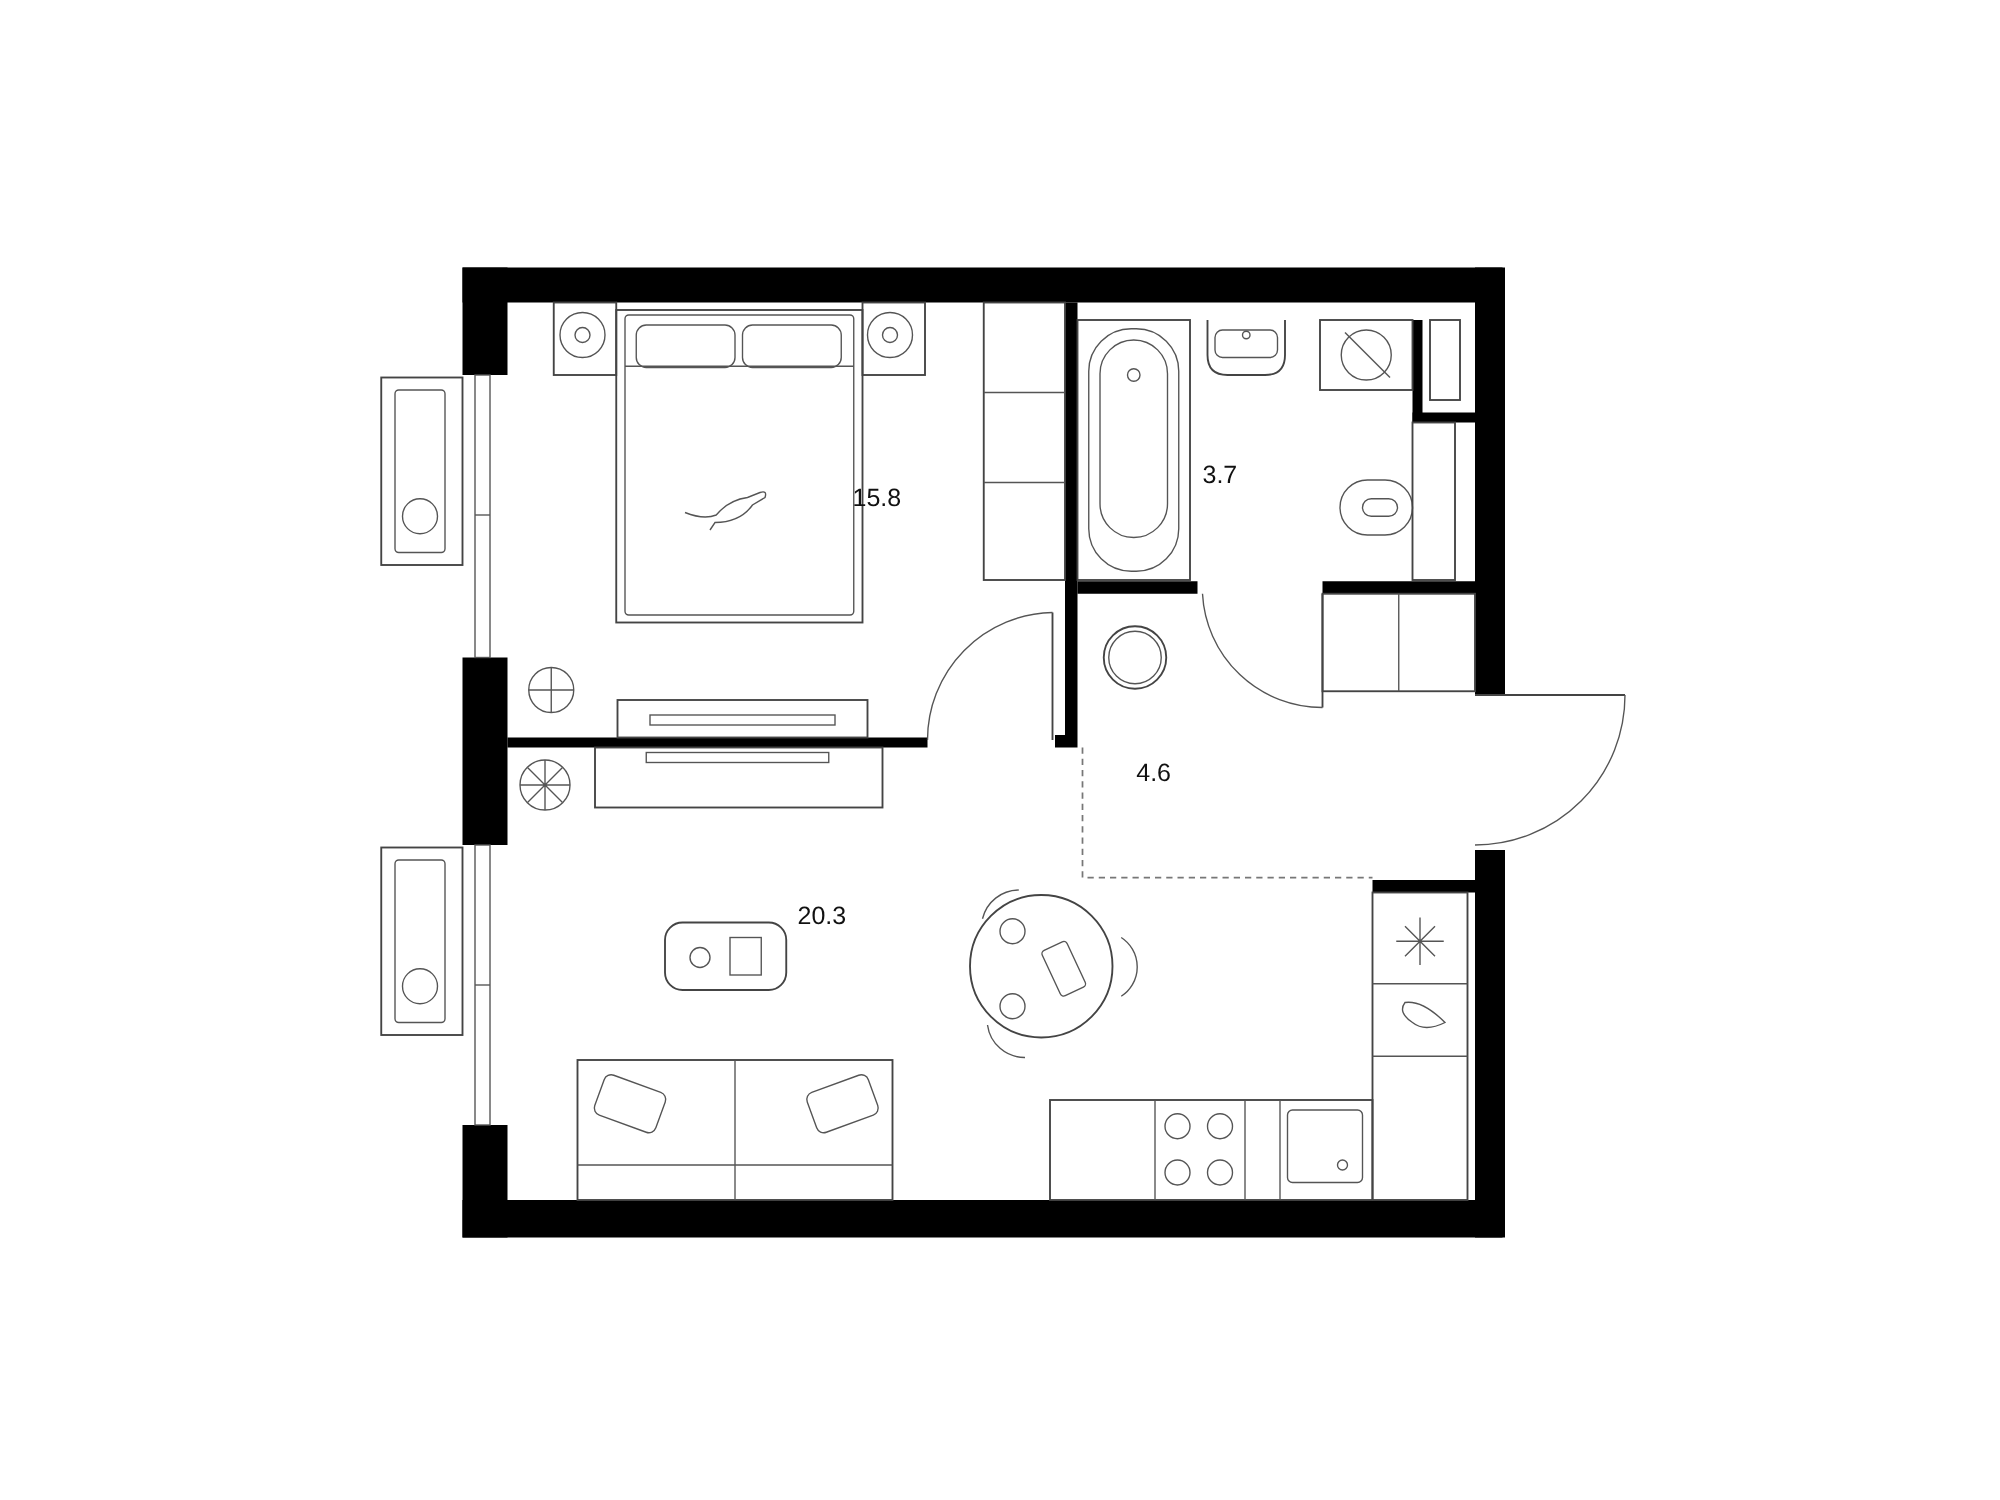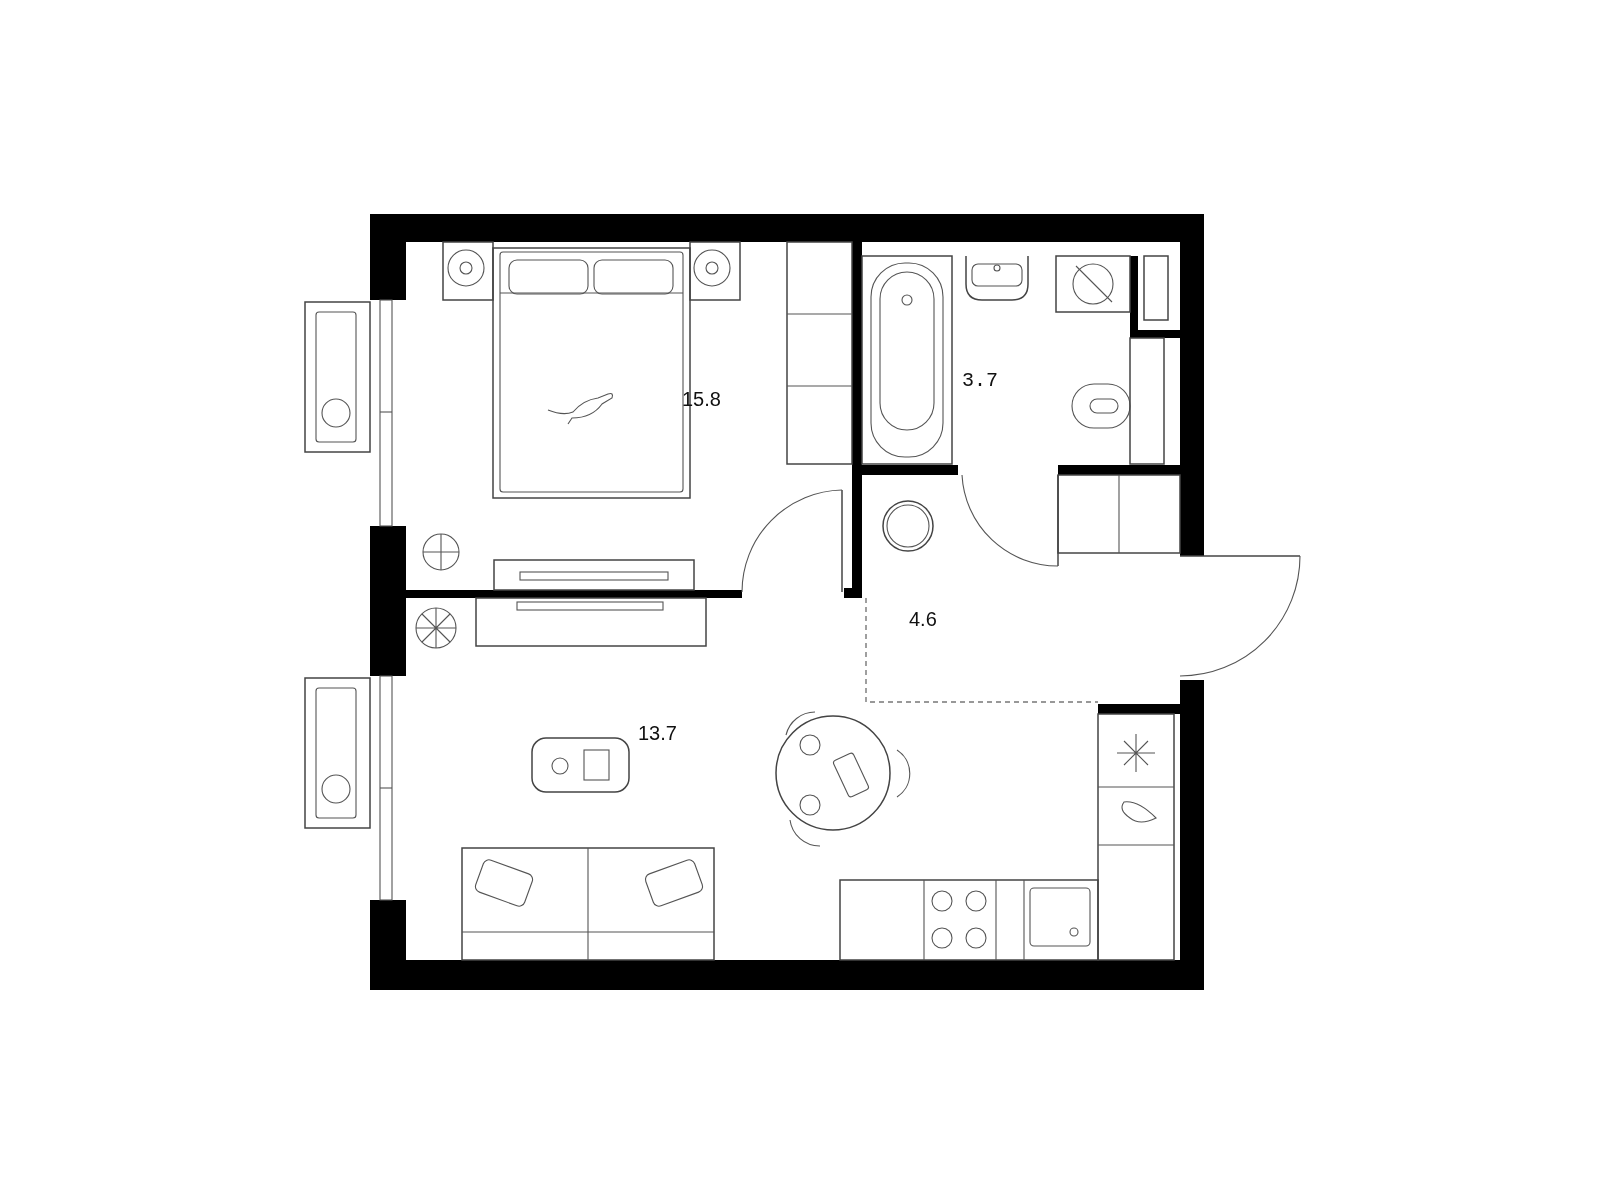--- a/index.html
+++ b/index.html
@@ -162,15 +162,15 @@
     <circle class="ln-thin" cx="942" cy="901" r="10"></circle>
     <circle class="ln-thin" cx="976" cy="901" r="10"></circle>
     <circle class="ln-thin" cx="942" cy="938" r="10"></circle>
     <circle class="ln-thin" cx="976" cy="938" r="10"></circle>
     <rect class="ln-thin" x="1030" y="888" width="60" height="58" rx="4"></rect>
     <circle class="ln-thin" cx="1074" cy="932" r="4"></circle>
   </g>
 </svg>
 
 <div class="label" style="left:682px; top:388px;">15.8</div>
-<div class="label" style="left:962px; top:369px;font-family:Liberation Mono, monospace;">3.7</div>
+<div class="label" style="left:962px; top:369px;">3.7</div>
 <div class="label" style="left:909px; top:608px;text-align:center;">4.6</div>
-<div class="label" style="left:638px; top:722px;">13.7</div>
+<div class="label" style="left:638px; top:722px;">20.3</div>
 
 </body></html>

